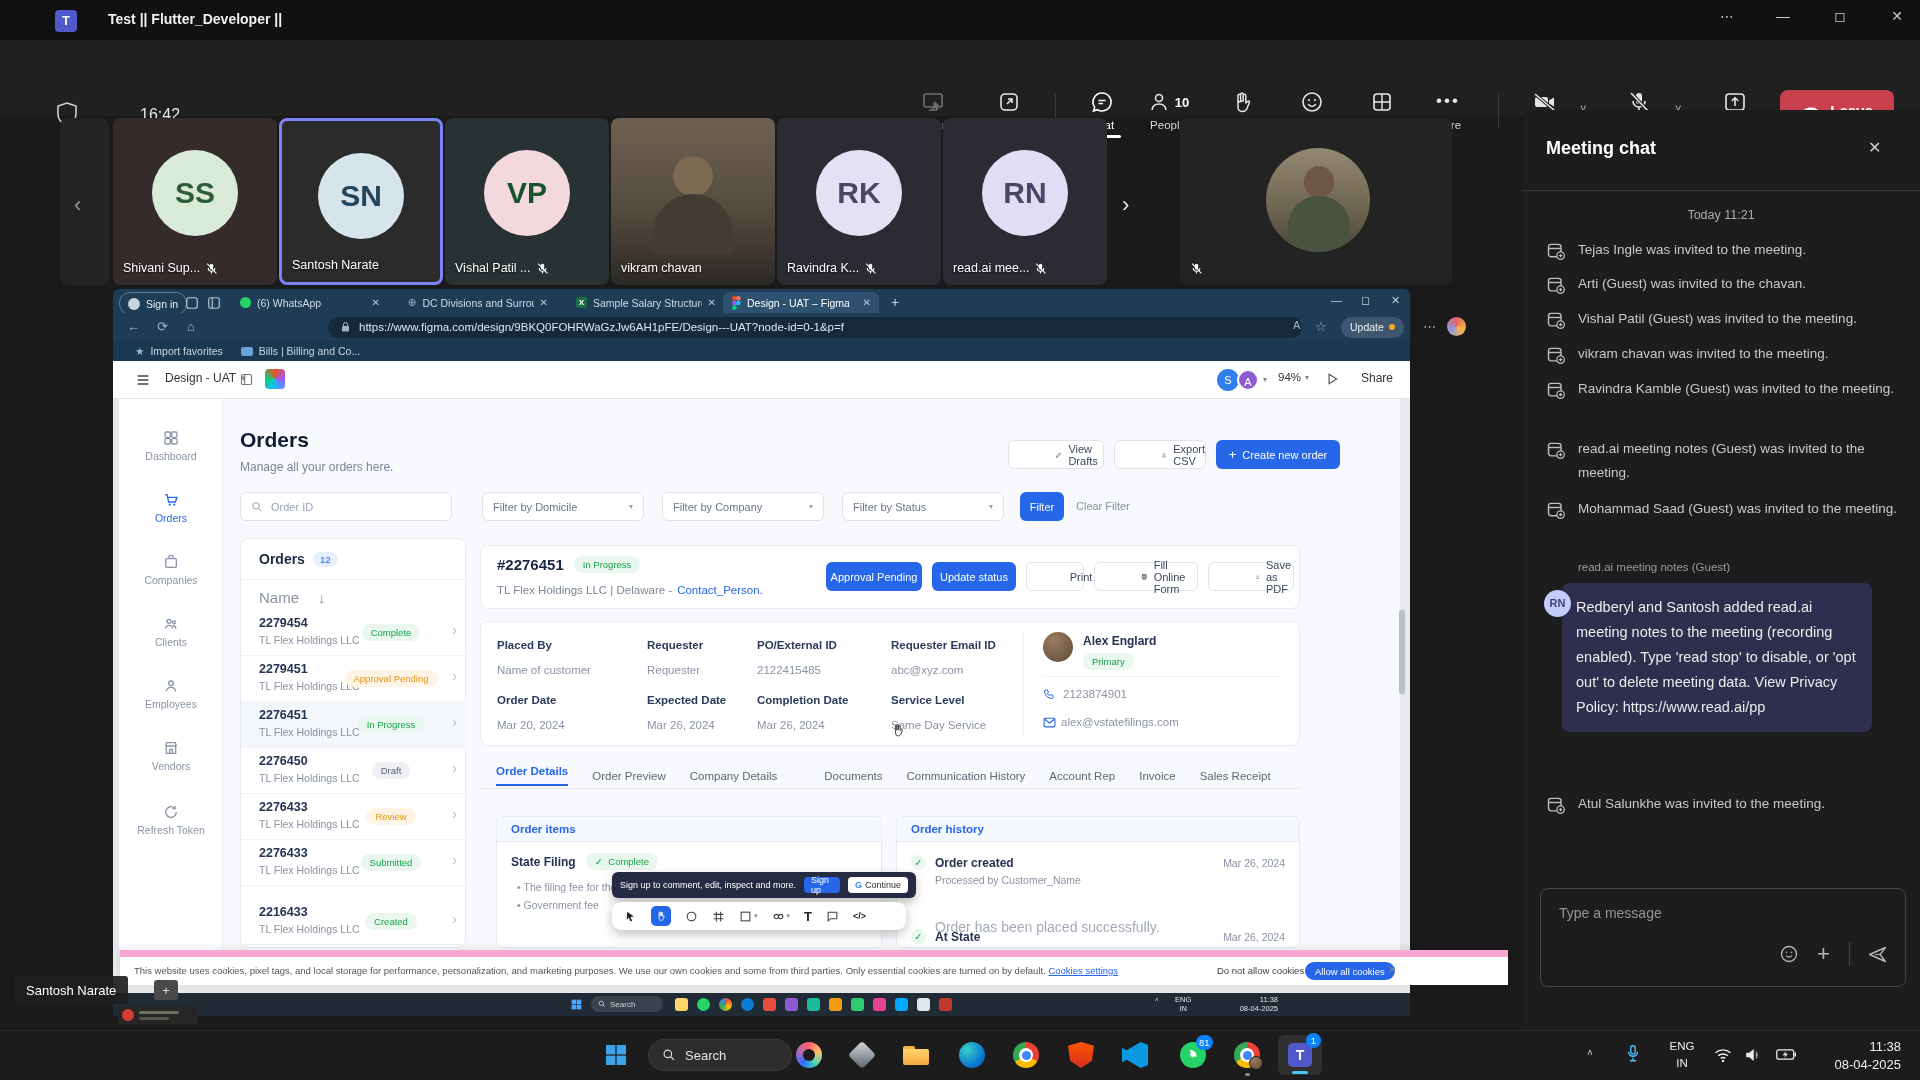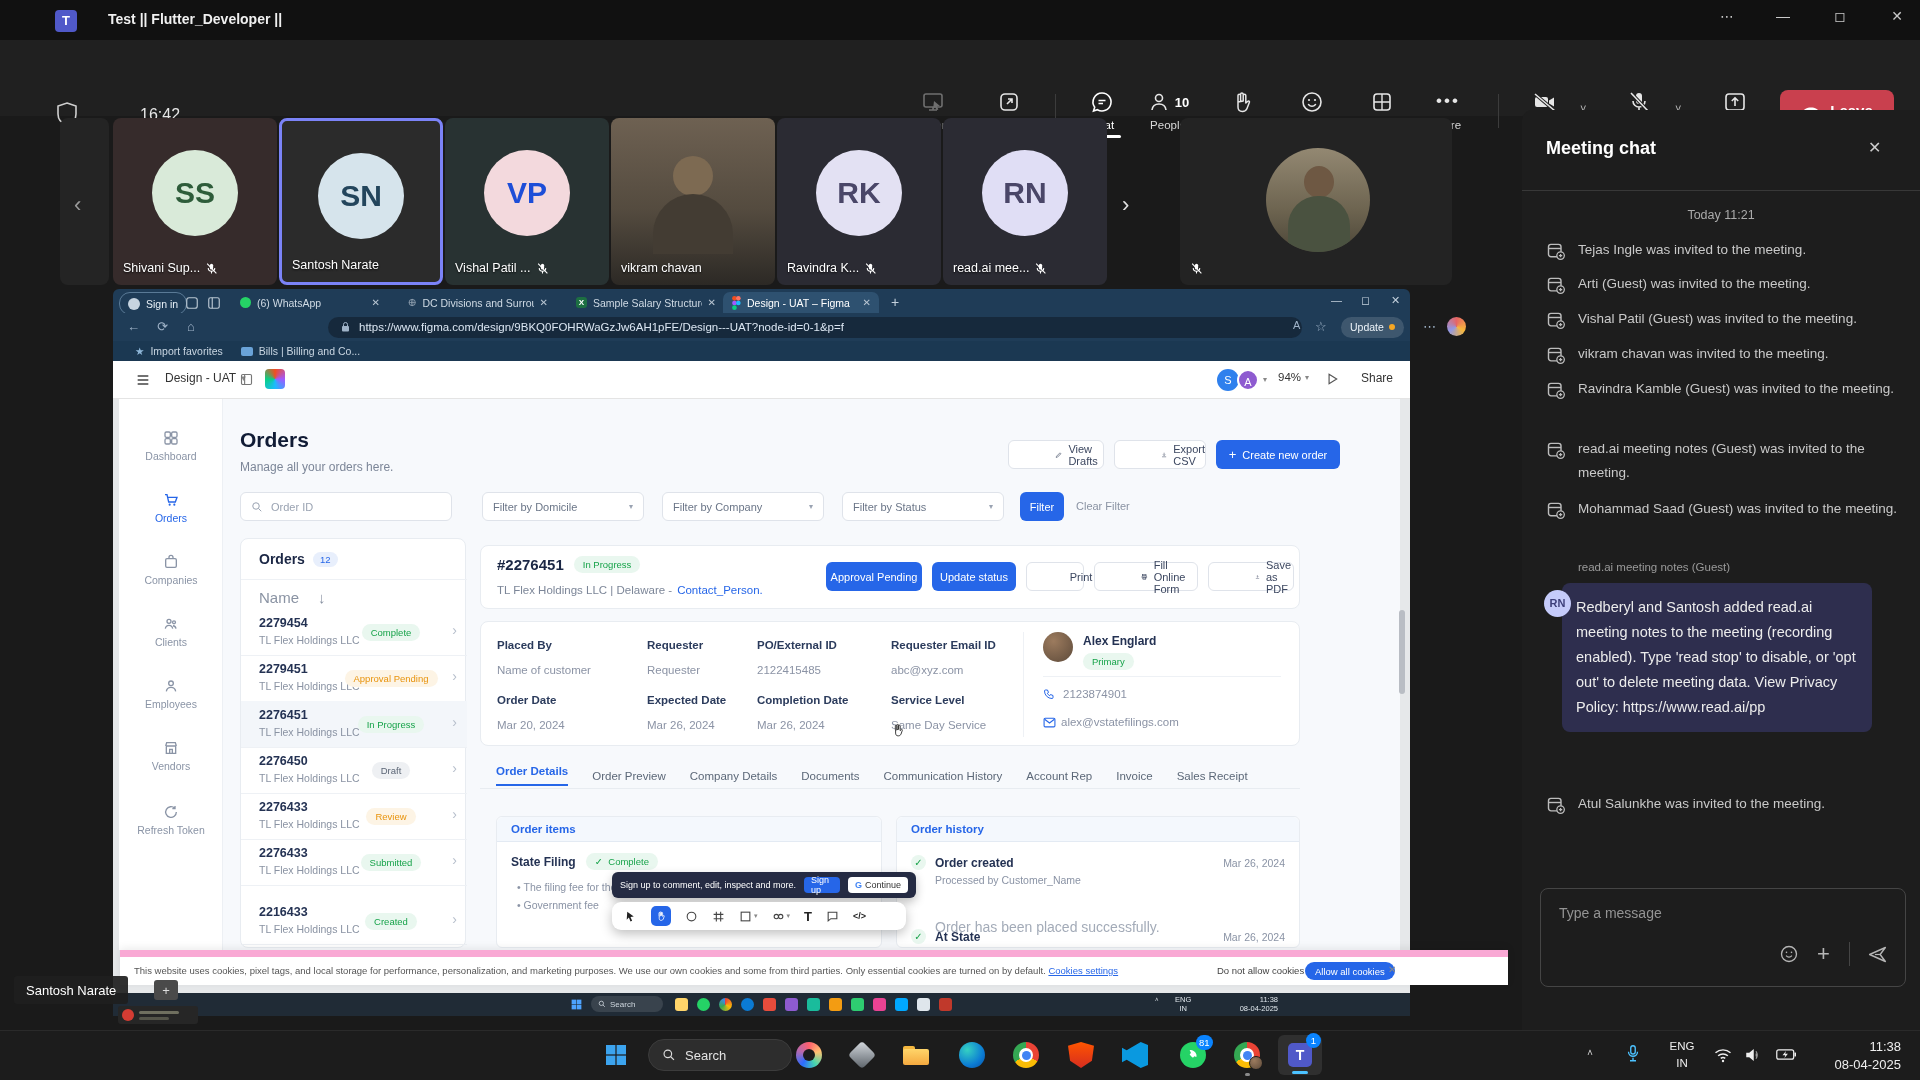--- a/index.html
+++ b/index.html
@@ -196,21 +196,21 @@
       </svg>
   </div>
 </div>
 <div class="tile" style="left:279px;background:#2b2b2b;border:3px solid #7b83f7;width:158px;height:161px;">
   <div class="av" style="background:#d6e4ec;color:#23455c;">SN</div>
   <div class="nm">
       <span>Santosh Narate</span>
     </div>
 </div>
 <div class="tile" style="left:445px;background:#283232;">
-  <div class="av" style="background:#f3d9dd;color:#1d4ed8;">VP</div>
+  <div class="av" style="background:#f3d9dd;color:#14532d;">VP</div>
   <div class="nm">
       <span>Vishal Patil ...</span>
     <svg width="13" height="13" viewBox="0 0 24 24">
         <rect x="9" y="3" width="6" height="11" rx="3" fill="#fff"></rect>
         <path d="M6 11a6 6 0 0 0 12 0M12 17v4" fill="none" stroke="#fff" stroke-width="2"></path>
         <path d="M4 3l17 18" stroke="#fff" stroke-width="2"></path>
       </svg>
   </div>
 </div>
 <div class="tile" style="left:611px;background:linear-gradient(180deg,#6e6152 0%,#544b3f 55%,#2c2925 100%);">
@@ -584,21 +584,21 @@
         <path d="M3 4l9 7 9-7" fill="none" stroke="#2666e8" stroke-width="2"></path>
       </svg>
     <span class="fval">alex@vstatefilings.com</span>
   </div>
 </div>
 
 <div class="abs f" style="left:496px;top:765px;gap:24px;font-size:11.5px;color:#5c6878;">
   <span style="color:#2666e8;font-weight:bold;border-bottom:2px solid #2666e8;padding-bottom:7px;cursor:pointer;">Order Details</span>
   <span style="cursor:pointer;">Order Preview</span>
   <span style="cursor:pointer;">Company Details</span>
-  <span style="cursor:pointer;">Documents</span>
+  <span style="cursor:pointer;margin-left:23px;">Documents</span>
   <span style="cursor:pointer;">Communication History</span>
   <span style="cursor:pointer;">Account Rep</span>
   <span style="cursor:pointer;">Invoice</span>
   <span style="cursor:pointer;">Sales Receipt</span>
 </div>
 <div class="abs" style="left:480px;top:788px;width:820px;height:1px;background:#e8ecf1;"></div>
 
 <div class="card" style="left:496px;top:816px;width:386px;height:132px;border-radius:6px;">
   <div class="ph">Order items</div>
   <div class="abs f" style="left:14px;top:36px;gap:10px;">
@@ -735,21 +735,21 @@
     <circle cx="17.5" cy="17.5" r="4.5" fill="#1d1d1d" stroke="currentColor" stroke-width="1.5"></circle>
     <path d="M17.5 15.5v4M15.5 17.5h4" stroke="currentColor" stroke-width="1.5"></path>
   </svg>
 <div class="sysmsg" style="top:238px;">Tejas Ingle was invited to the meeting.</div>
 <svg class="sysic" style="top:275px;" viewBox="0 0 24 24">
     <rect x="3" y="4" width="15" height="15" rx="3" fill="none" stroke="currentColor" stroke-width="1.7"></rect>
     <path d="M3 9h15" stroke="currentColor" stroke-width="1.7"></path>
     <circle cx="17.5" cy="17.5" r="4.5" fill="#1d1d1d" stroke="currentColor" stroke-width="1.5"></circle>
     <path d="M17.5 15.5v4M15.5 17.5h4" stroke="currentColor" stroke-width="1.5"></path>
   </svg>
-<div class="sysmsg" style="top:272px;">Arti (Guest) was invited to the meeting.</div>
+<div class="sysmsg" style="top:272px;">Arti (Guest) was invited to the chavan.</div>
 <svg class="sysic" style="top:310px;" viewBox="0 0 24 24">
     <rect x="3" y="4" width="15" height="15" rx="3" fill="none" stroke="currentColor" stroke-width="1.7"></rect>
     <path d="M3 9h15" stroke="currentColor" stroke-width="1.7"></path>
     <circle cx="17.5" cy="17.5" r="4.5" fill="#1d1d1d" stroke="currentColor" stroke-width="1.5"></circle>
     <path d="M17.5 15.5v4M15.5 17.5h4" stroke="currentColor" stroke-width="1.5"></path>
   </svg>
 <div class="sysmsg" style="top:307px;">Vishal Patil (Guest) was invited to the meeting.</div>
 <svg class="sysic" style="top:345px;" viewBox="0 0 24 24">
     <rect x="3" y="4" width="15" height="15" rx="3" fill="none" stroke="currentColor" stroke-width="1.7"></rect>
     <path d="M3 9h15" stroke="currentColor" stroke-width="1.7"></path>

